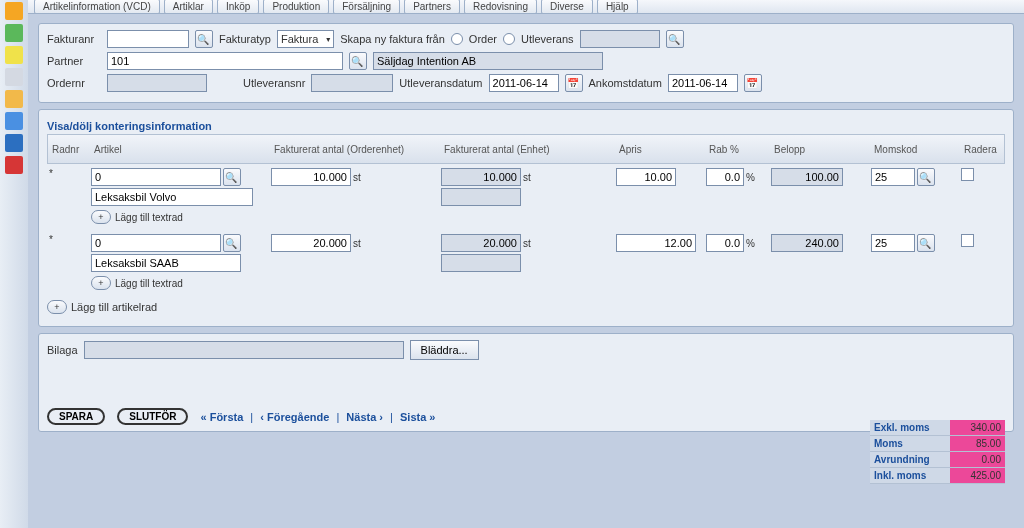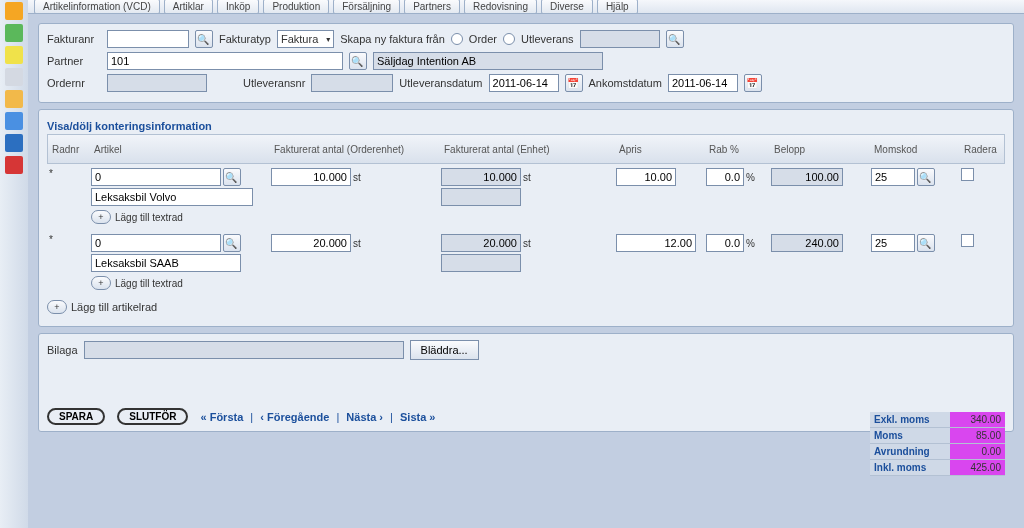--- a/index.html
+++ b/index.html
@@ -31,24 +31,24 @@
 .gridrow { display:grid; grid-template-columns: 42px 180px 170px 175px 90px 65px 100px 90px 40px; align-items:start; padding:4px 2px 0 2px; font-size:10px; gap:0; }
 .articlecell { display:flex; flex-direction:column; gap:2px; }
 .inline { display:flex; align-items:center; gap:2px; }
 .numfield { text-align:right; }
 .unittxt { font-size:10px; color:#333; }
 .addlink { display:flex; align-items:center; gap:4px; margin:2px 0 6px 0; color:#333; }
 .roundicon { width:20px; height:14px; border:1px solid #7b8fab; border-radius:8px; background:linear-gradient(#fafbfd,#dbe3ee); display:inline-flex; align-items:center; justify-content:center; font-size:9px; }
 .checkbox { width:13px; height:13px; border:1px solid #7b8fab; background:#fff; display:inline-block; }
 .panel.sep { margin-top:6px; }
 .totals { position:relative; margin-top:6px; }
-.totalsbox { position:absolute; right:0; top:4px; border:0; }
+.totalsbox { position:absolute; right:0; top:12px; border:0; }
 .trow { display:grid; grid-template-columns:80px 55px; background:#cfd9e7; border-bottom:1px solid #b3c1d3; font-size:10px; }
 .trow .tl { padding:2px 4px; color:#1b4f9c; font-weight:bold; }
-.trow .tv { padding:2px 4px; text-align:right; background:#d946ef; }
+.trow .tv { padding:2px 4px; text-align:right; background:#ec4899; }
 .footer { display:flex; align-items:center; gap:12px; margin-top:48px; }
 .pillbtn { border:2px solid #333; border-radius:10px; padding:1px 10px; font-size:10px; font-weight:bold; background:#e9eef5; }
 .navlinks { color:#1b4f9c; font-weight:bold; font-size:11px; }
 .navlinks span.sep { color:#1b4f9c; font-weight:normal; margin:0 4px; }
 .sidebar .ico.orange{background:#f5a623}
 .sidebar .ico.green{background:#5bb85b}
 .sidebar .ico.yellow{background:#f0e24a}
 .sidebar .ico.gray{background:#d4d9e2}
 .sidebar .ico.blue{background:#4a90e2}
 .sidebar .ico.dblue{background:#2c6fc0}

